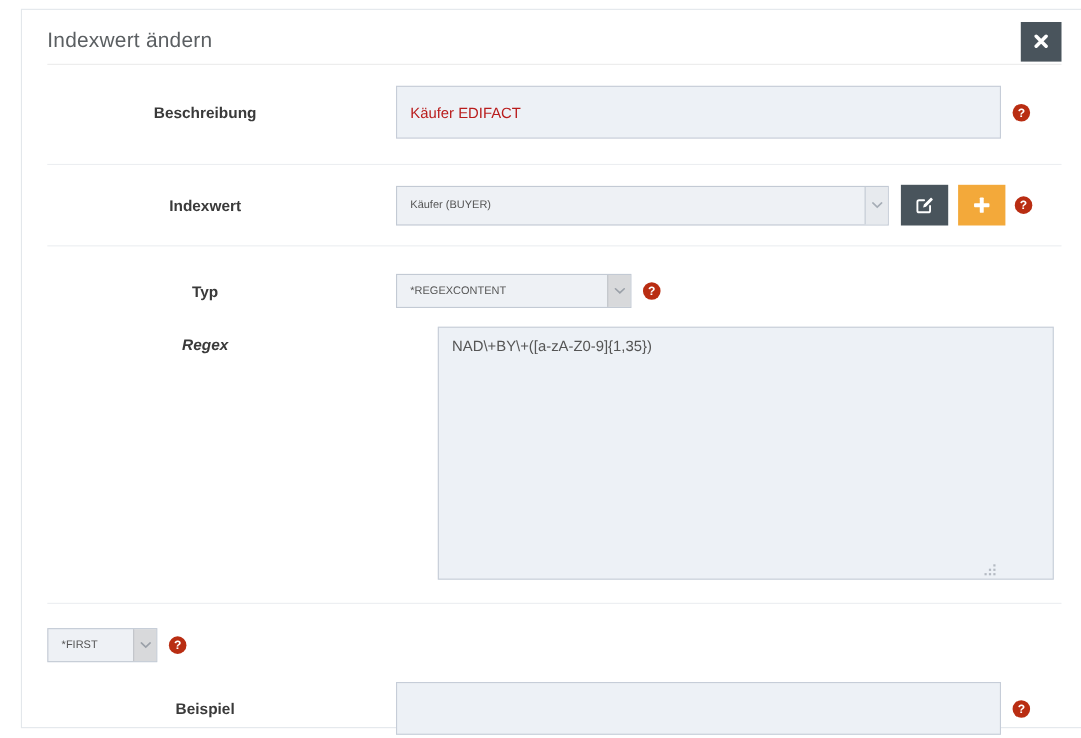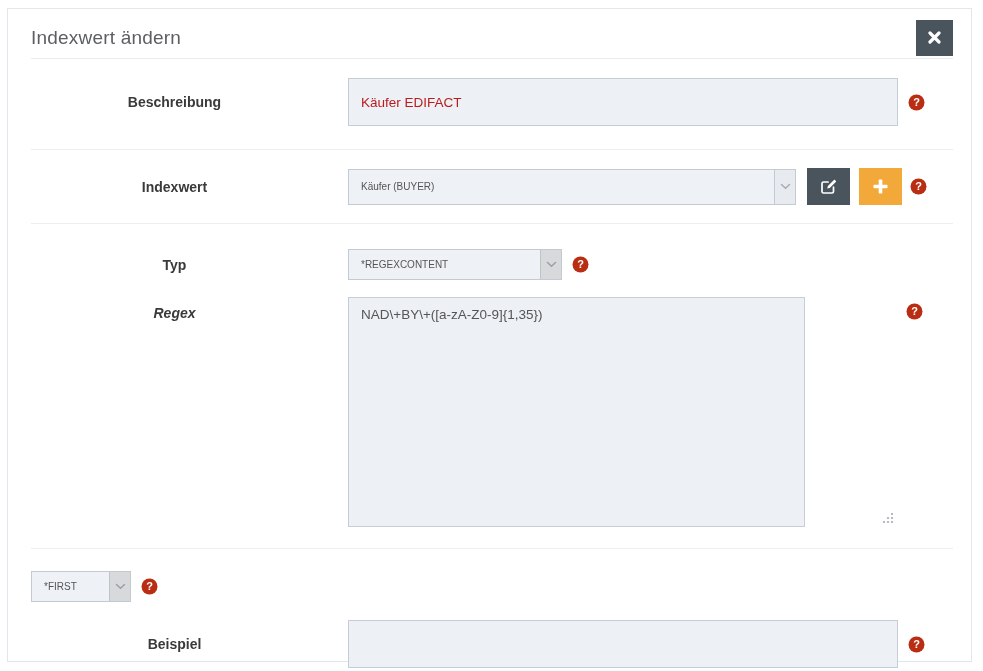--- a/index.html
+++ b/index.html
@@ -5,21 +5,21 @@
   * { box-sizing: border-box; }
   html, body { margin: 0; padding: 0; }
   body {
     width: 983px; height: 671px;
     background: #ffffff;
     font-family: "Liberation Sans", sans-serif;
     position: relative;
     overflow: hidden;
   }
   .dialog {
-    position: absolute; left: 7px; top: 8px;
+    position: absolute; left: 19px; top: 8px;
     width: 965px; height: 654px;
     background: #ffffff;
     border: 1px solid #e3e7eb;
   }
   .dialog-inner { padding: 0 18px 0 23px; }
 
   
   .dialog-header {
     height: 50px;
     padding-top: 8px;
@@ -83,27 +83,27 @@
     border-left: 1px solid #c3cad4;
     background: #e7eaee;
   }
   .select-caret.dark { background: #d8d9db; border-left-color: #c0c4c9; }
   .select-indexwert { width: 448px; height: 36px; }
   .select-typ { width: 214px; }
   .select-multifind { width: 100px; }
 
   .textarea-wrap { position: relative; width: 548px; }
   .regex-textarea {
-    width: 457px; height: 230px;
+    width: 560px; height: 230px;
     background: #edf1f6;
     border: 1px solid #c6cdd8;
     padding: 9px 12px;
     font-family: "Liberation Sans", sans-serif;
     font-size: 13.5px; color: #555;
-    resize: none; outline: none; display: block;
+    resize: none; outline: none; display: block; margin-left: 38px;
   }
   .resize-grip {
     position: absolute; right: 2px; bottom: 3px;
     width: 11px; height: 11px; cursor: nwse-resize;
   }
   .resize-grip::before {
     content: ""; position: absolute; right: 1px; top: 0;
     width: 2px; height: 2px; background: #b4bac2;
     box-shadow: 0 4px #b4bac2, -4px 4px #b4bac2,
                 0 8px #b4bac2, -4px 8px #b4bac2, -8px 8px #b4bac2;

